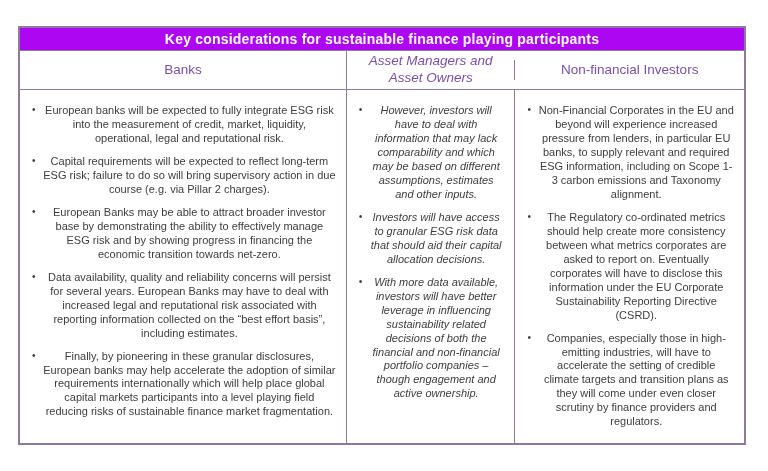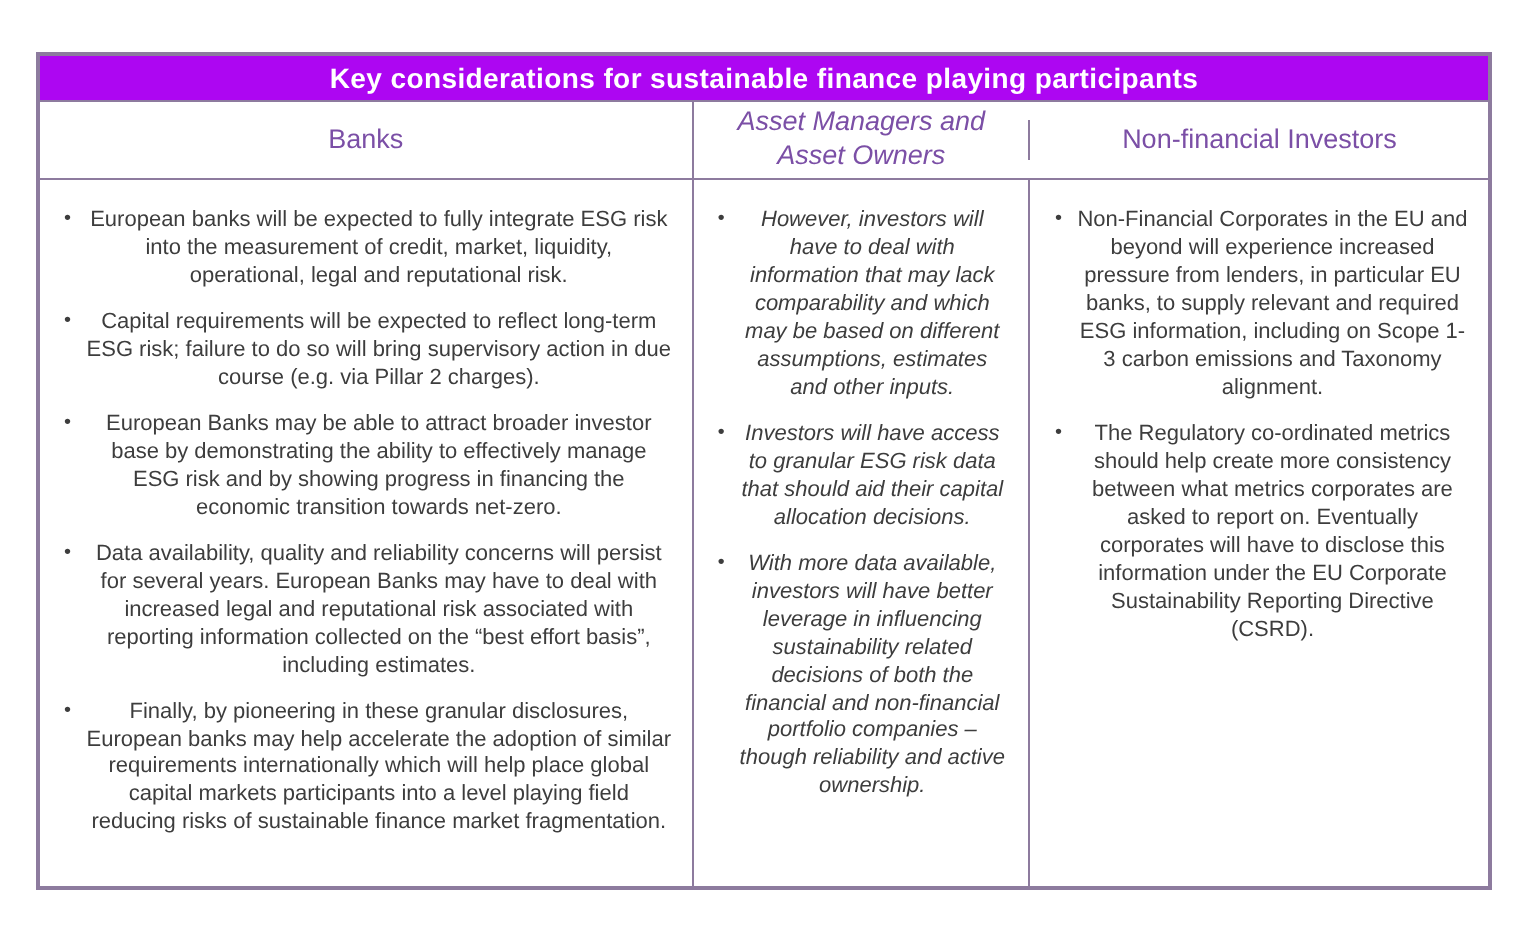--- a/index.html
+++ b/index.html
@@ -110,23 +110,24 @@
           <li>Capital requirements will be expected to reflect long-term ESG risk; failure to do so will bring supervisory action in due course (e.g. via Pillar 2 charges).</li>
           <li>European Banks may be able to attract broader investor base by demonstrating the ability to effectively manage ESG risk and by showing progress in financing the economic transition towards net-zero.</li>
           <li>Data availability, quality and reliability concerns will persist for several years. European Banks may have to deal with increased legal and reputational risk associated with reporting information collected on the “best effort basis”, including estimates.</li>
           <li>Finally, by pioneering in these granular disclosures, European banks may help accelerate the adoption of similar requirements internationally which will help place global capital markets participants into a level playing field reducing risks of sustainable finance market fragmentation.</li>
         </ul>
     </div>
     <div class="body-cell col2">
       <ul class="bullets body-inner">
           <li>However, investors will have to deal with information that may lack comparability and which may be based on different assumptions, estimates and other inputs.</li>
           <li>Investors will have access to granular ESG risk data that should aid their capital allocation decisions.</li>
-          <li>With more data available, investors will have better leverage in influencing sustainability related decisions of both the financial and non-financial portfolio companies – though reliability and active ownership.</li>
+          <li>With more data available, investors will have better leverage in influencing sustainability related decisions of both the financial and non-financial portfolio companies – though engagement and active ownership.</li>
         </ul>
     </div>
     <div class="body-cell col3">
       <ul class="bullets body-inner">
           <li>Non-Financial Corporates in the EU and beyond will experience increased pressure from lenders, in particular EU banks, to supply relevant and required ESG information, including on Scope 1-3 carbon emissions and Taxonomy alignment.</li>
           <li>The Regulatory co-ordinated metrics should help create more consistency between what metrics corporates are asked to report on. Eventually corporates will have to disclose this information under the EU Corporate Sustainability Reporting Directive (CSRD).</li>
+          <li>Companies, especially those in high-emitting industries, will have to accelerate the setting of credible climate targets and transition plans as they will come under even closer scrutiny by finance providers and regulators.</li>
         </ul>
     </div>
   </div>
 </div>
 
 </body></html>

